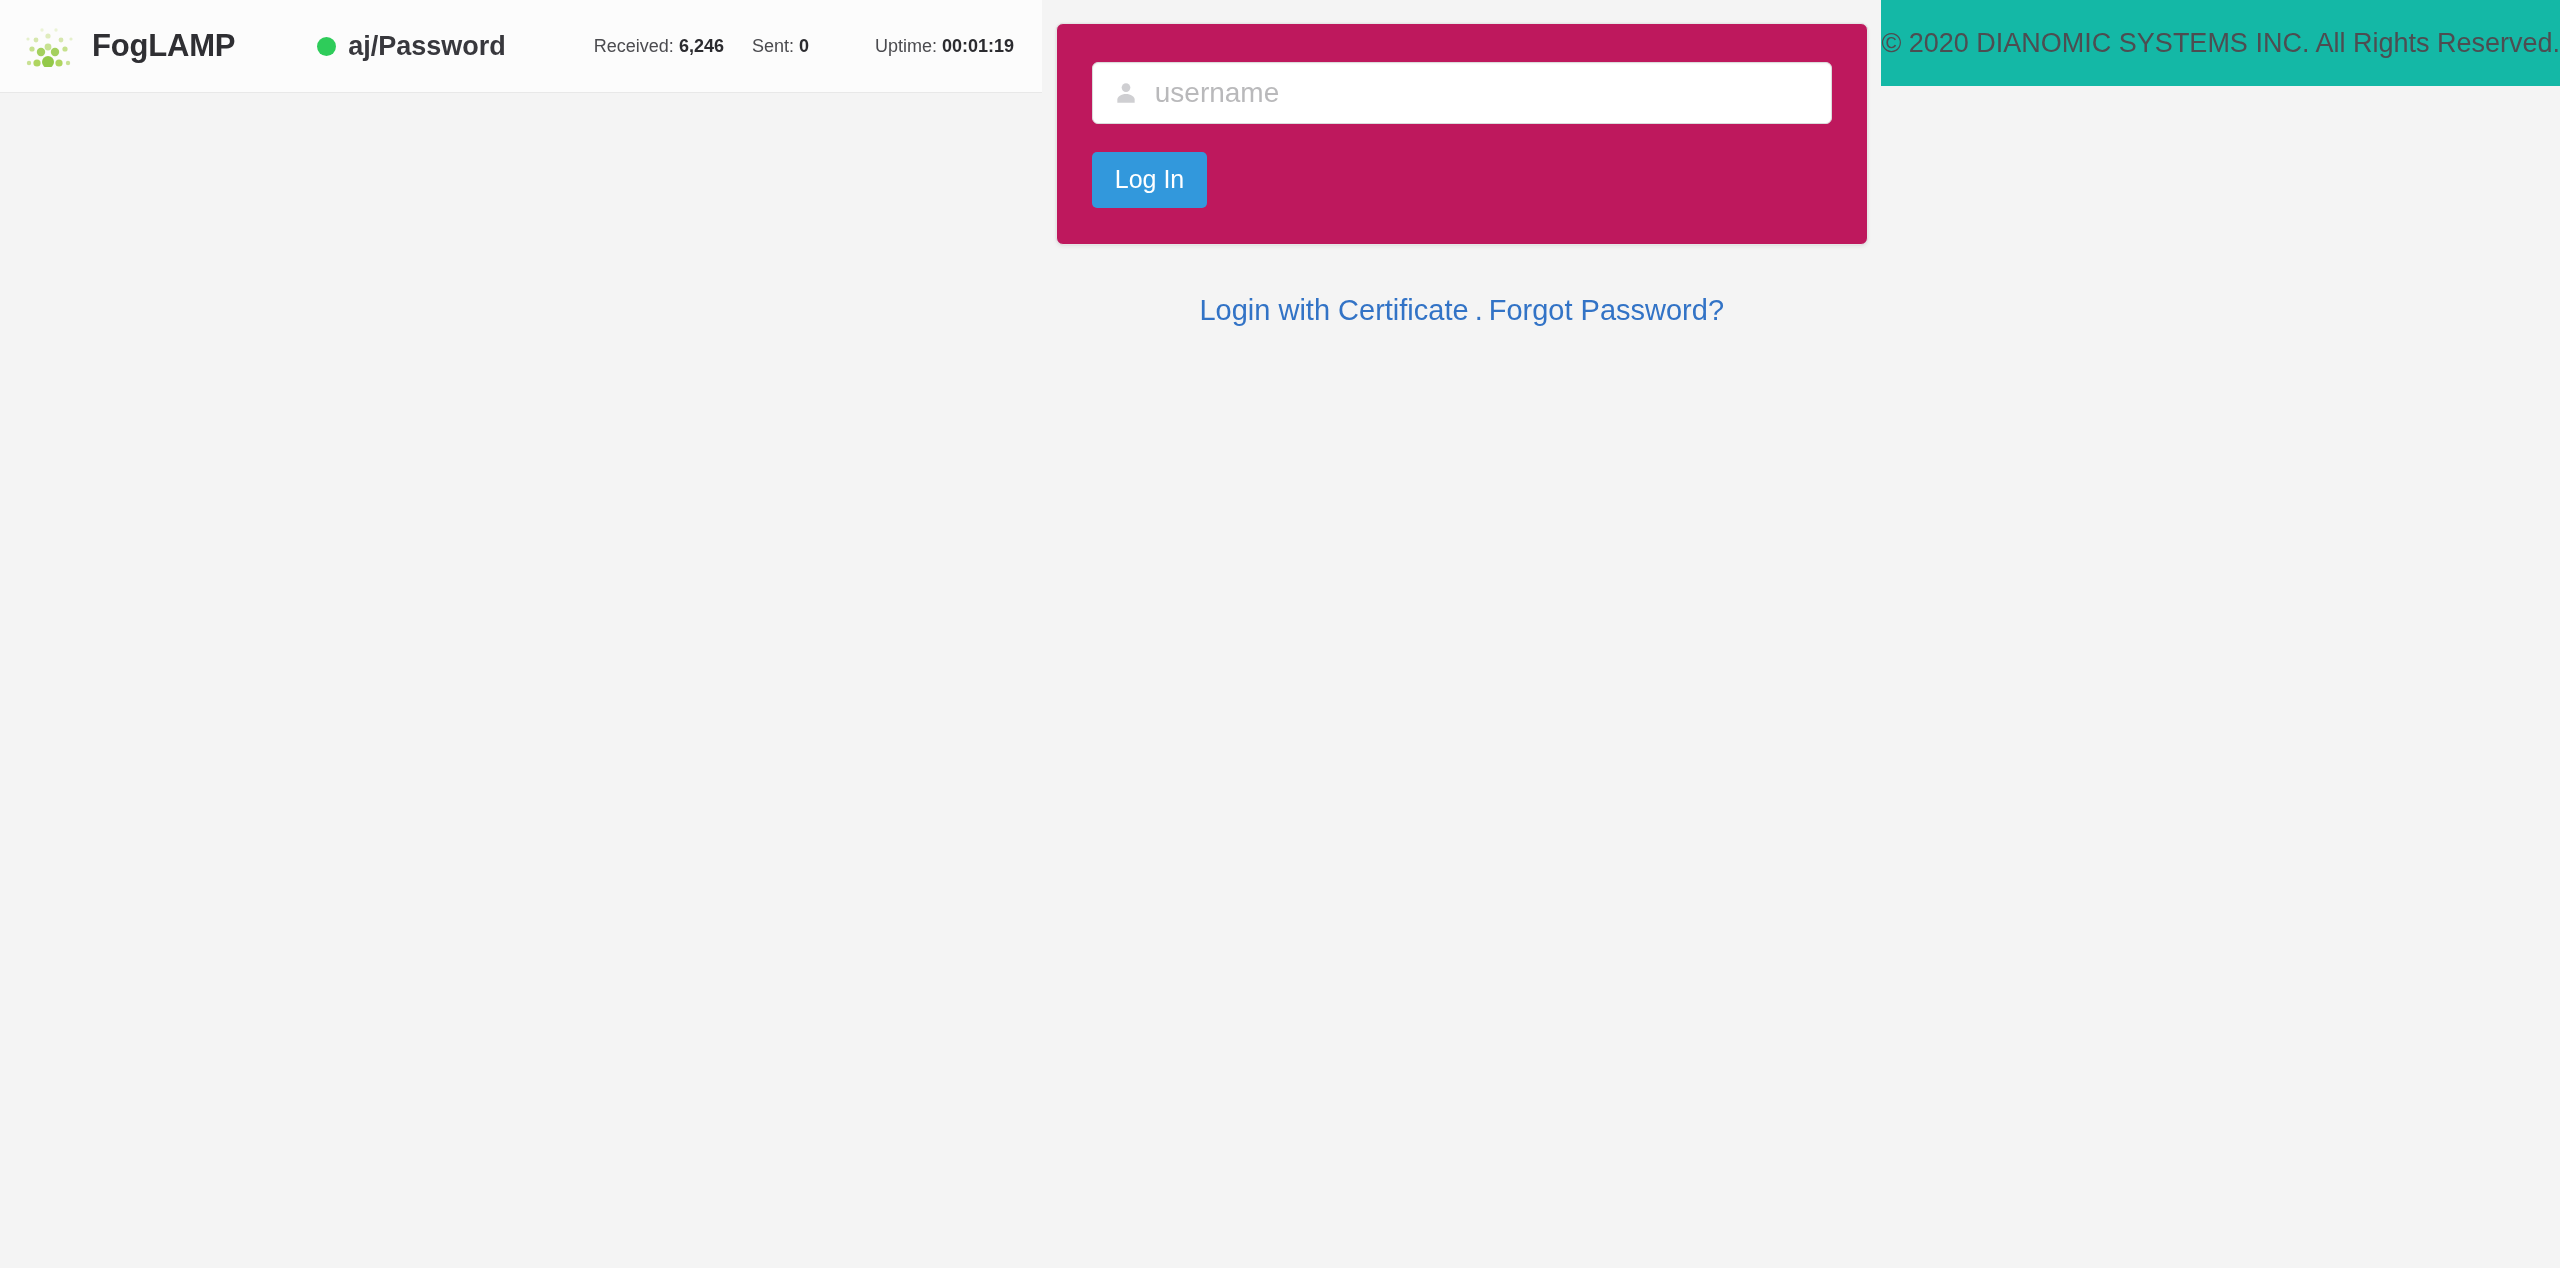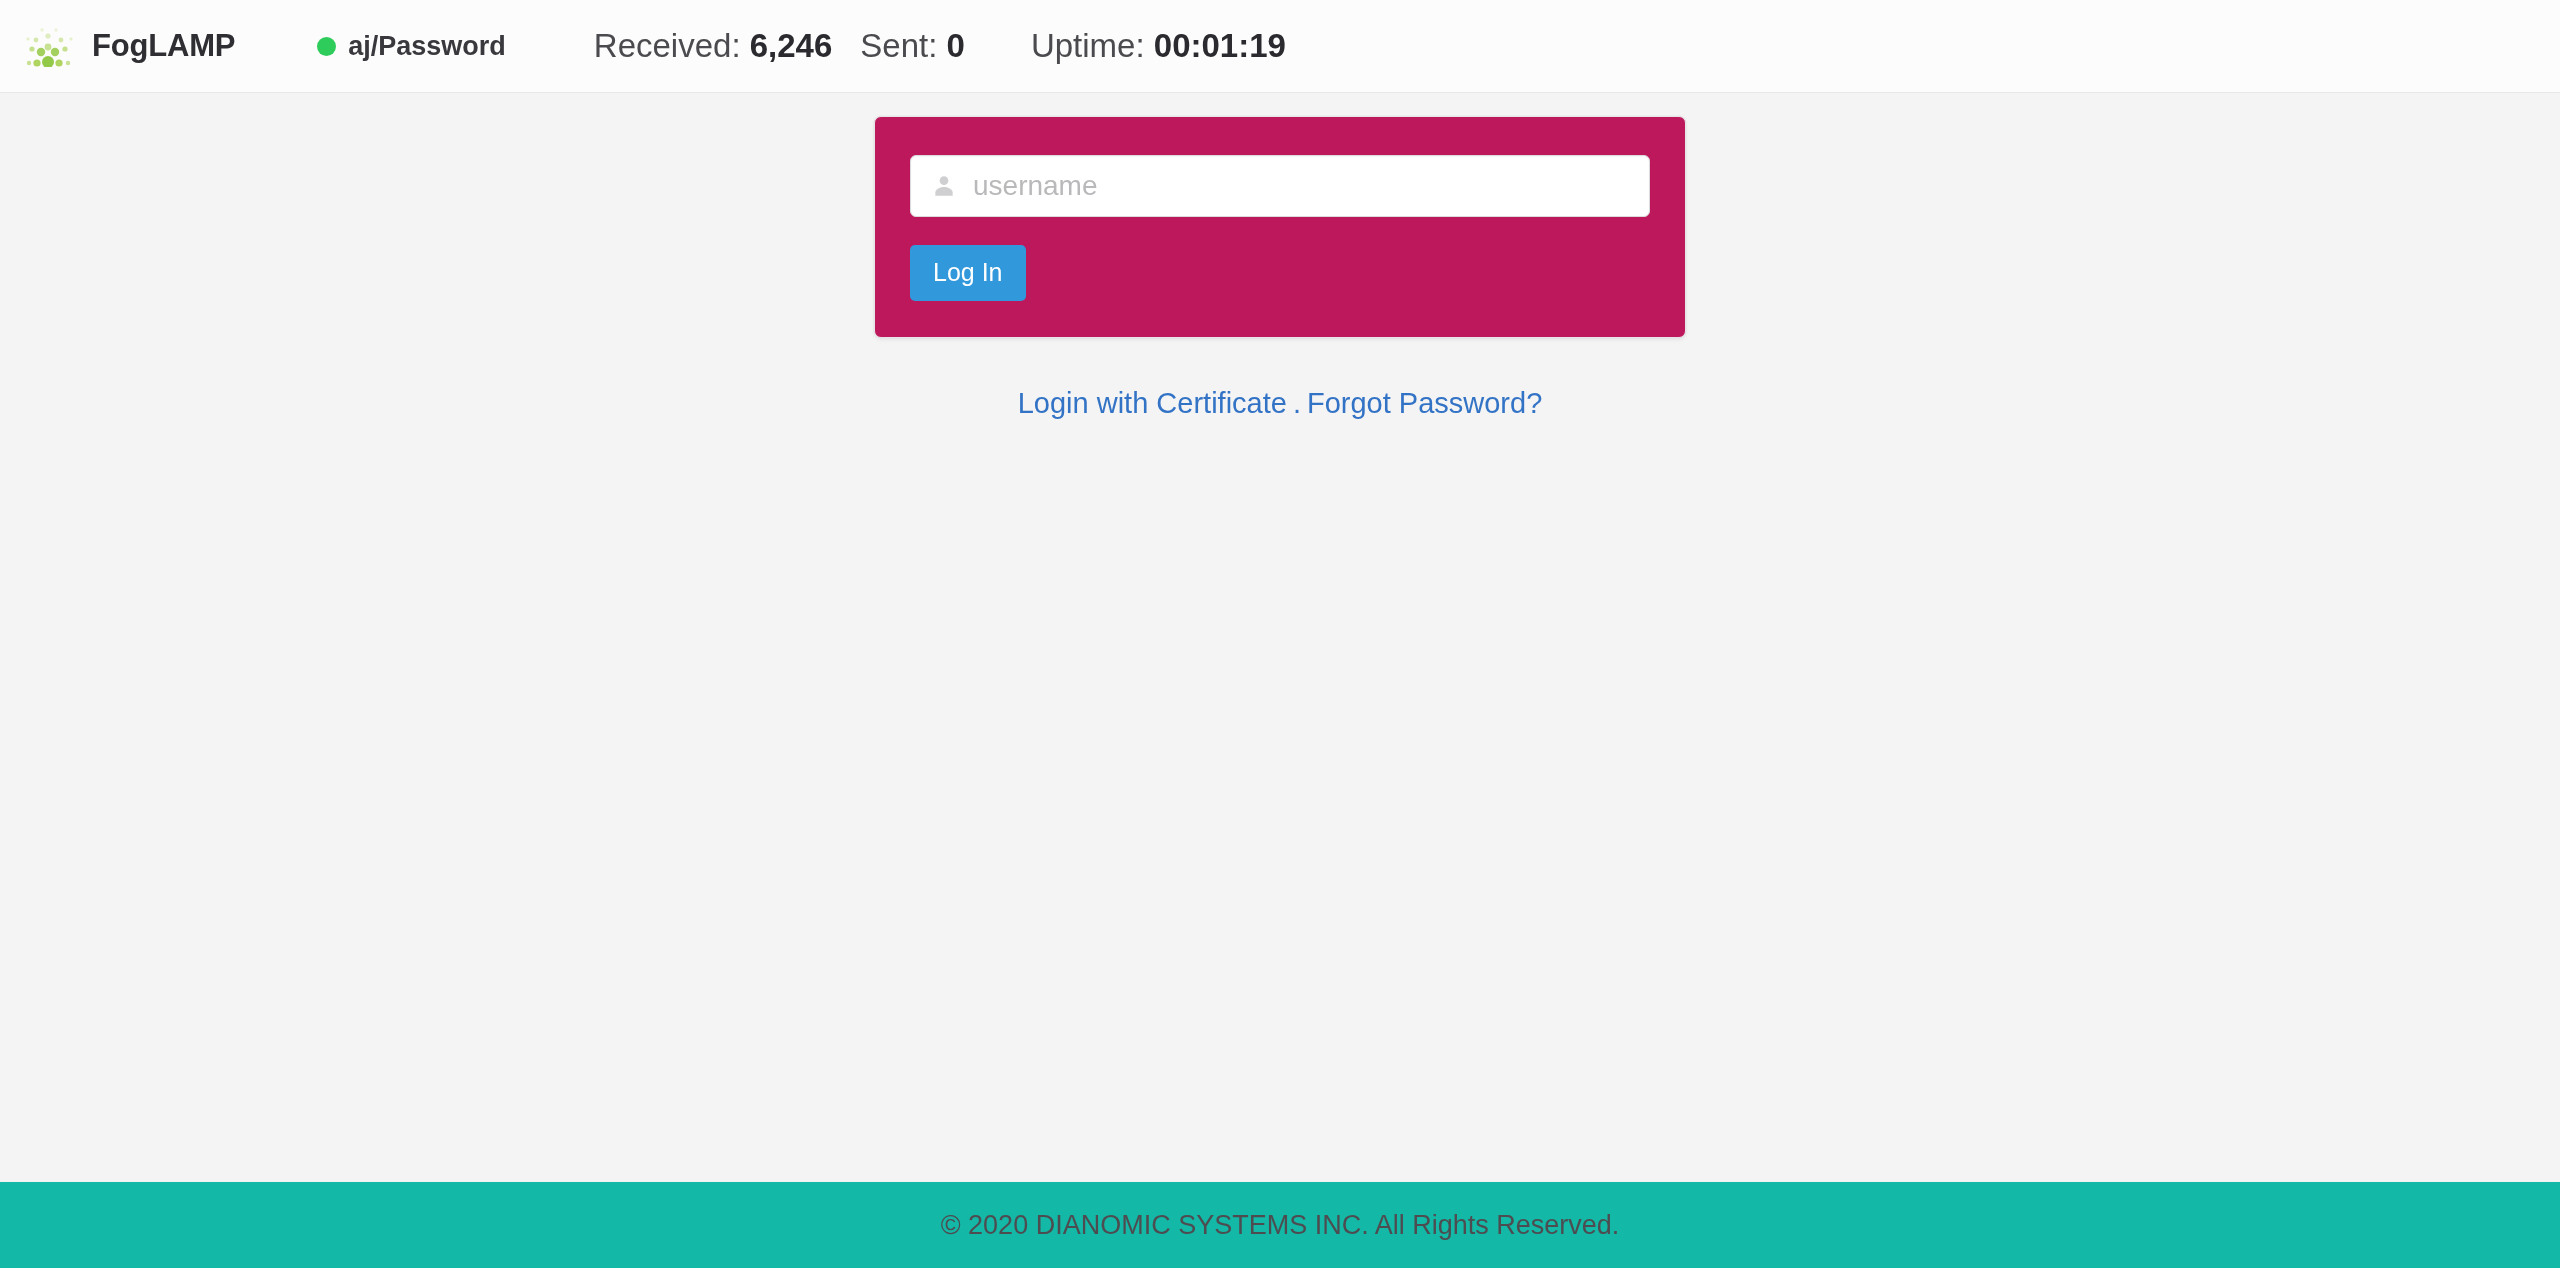--- a/index.html
+++ b/index.html
@@ -14,21 +14,21 @@
     font-family: "Liberation Sans", sans-serif;
     -webkit-font-smoothing: antialiased;
     color: #4a4a4a;
   }
 
   
   .page {
     width: 2560px;
     height: 1268px;
     display: flex;
-    flex-direction: column;
+    flex-direction: row;
     position: relative;
   }
 
   
   .navbar {
     height: 93px;
     min-height: 93px;
     background: #fcfcfc;
     border-bottom: 1px solid #e8e8e8;
     display: flex;
@@ -75,21 +75,21 @@
     display: inline-block;
     flex: none;
   }
   .nav-instance-label {
     font-size: 27px;
     font-weight: bold;
     color: #38383d;
   }
 
   .nav-stat {
-    font-size: 33px;
+    font-size: 18px;
     color: #4b4b4f;
     white-space: nowrap;
     padding-right: 28px;
   }
   .nav-stat.first { padding-left: 50px; }
   .nav-stat.uptime { padding-left: 38px; }
   .nav-stat b { font-weight: bold; color: #2b2b2f; }
 
   
   .main {

